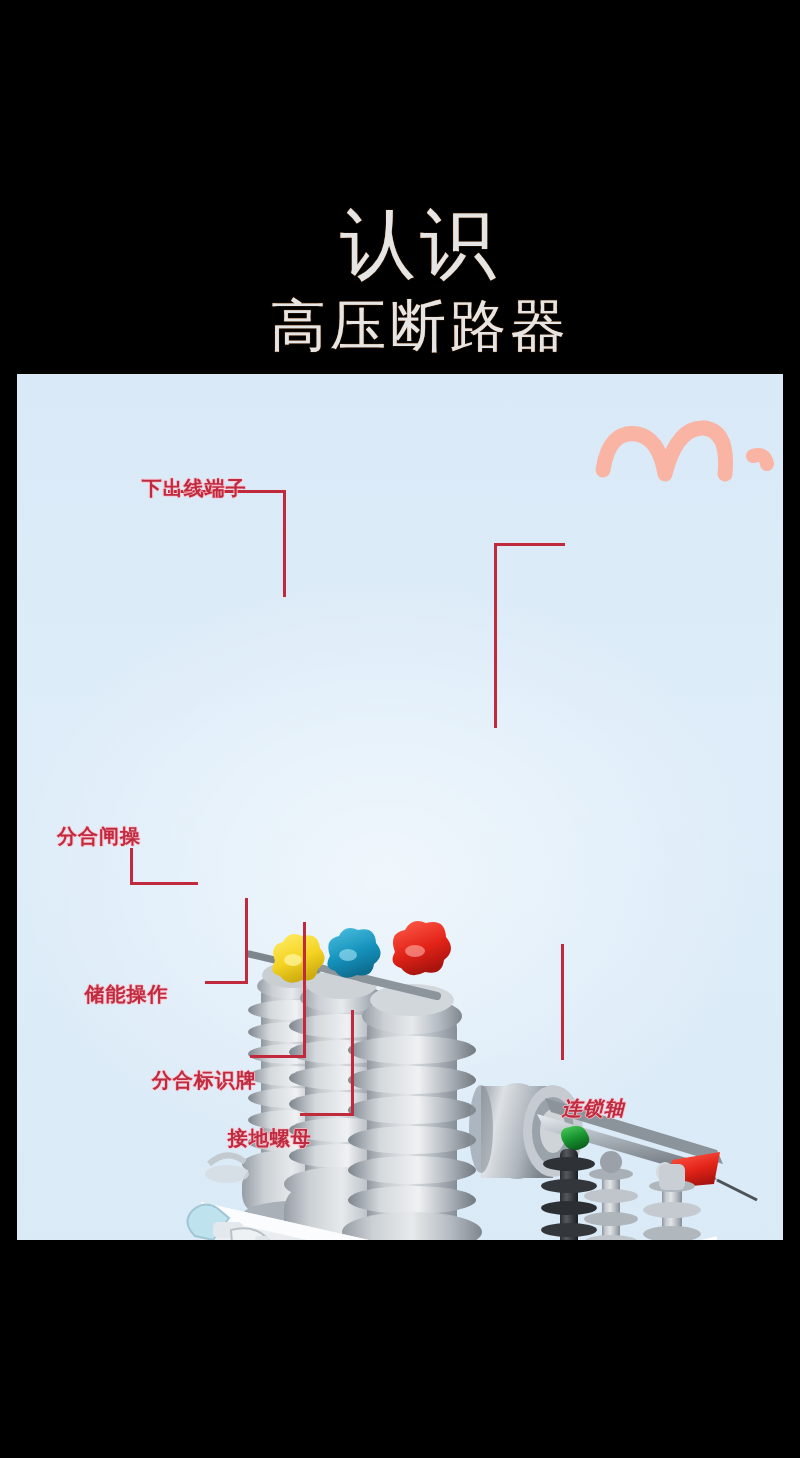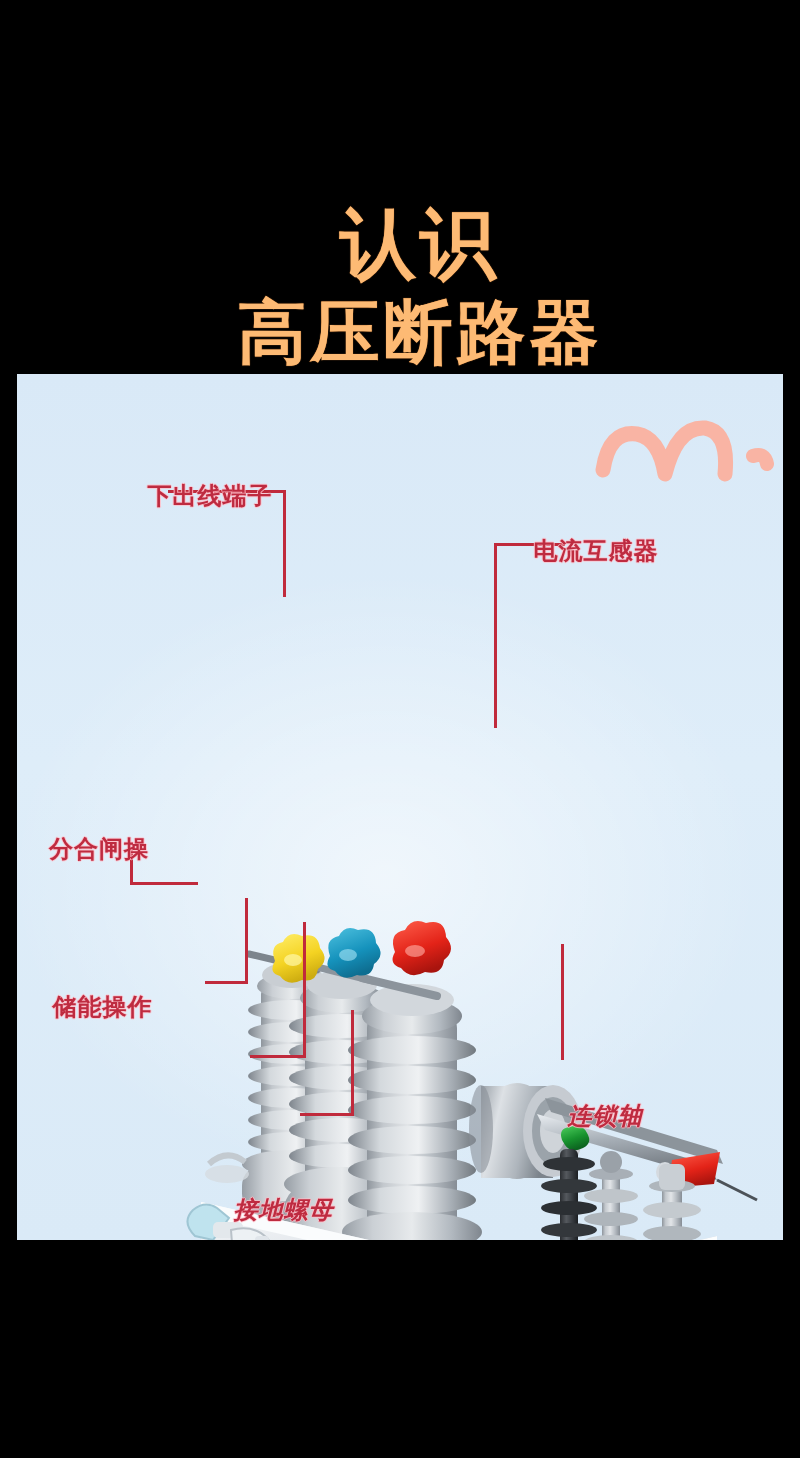--- a/index.html
+++ b/index.html
@@ -24,29 +24,29 @@
     position: absolute;
     left: 0;
     top: 206px;
     width: 800px;
     text-align: center;
     z-index: 40;
     pointer-events: none;
   }
   .title-line {
     font-family: "DejaVu Sans", "Liberation Sans", sans-serif;
-    font-weight: 700;
-    color: #fdba74;
+    font-weight: 400;
+    color: #e5e5e5;
     letter-spacing: 4px;
     line-height: 1.0;
     text-shadow: 0 0 1px #F2903C;
     margin-left: 40px;
   }
   .title-line-1 { font-size: 76px; margin-bottom: 16px; }
-  .title-line-2 { font-size: 69px; }
+  .title-line-2 { font-size: 56px; }
 
   
   .panel {
     position: absolute;
     left: 17px;
     top: 374px;
     width: 766px;
     height: 866px;
     background: #DCEBF8;
     overflow: hidden;
@@ -71,21 +71,21 @@
 
   
   .device { position: absolute; left: 0; top: 0; width: 766px; height: 866px; }
 
   
   .callout {
     position: absolute;
     z-index: 35;
     font-family: "DejaVu Sans", "Liberation Sans", sans-serif;
     font-weight: 700;
-    font-size: 24px;
+    font-size: 20px;
     line-height: 1.28;
     color: #BE2B40;
     letter-spacing: 1px;
     white-space: pre;
     text-shadow:
        1px 0 0 rgba(255,190,200,0.85),
       -1px 0 0 rgba(255,190,200,0.85),
        0 1px 0 rgba(255,190,200,0.7),
        0 -1px 0 rgba(255,190,200,0.7);
   }
@@ -373,34 +373,34 @@
 
   <div class="leader h" style="left:300px; top:1113px; width:54px;"></div>
   <div class="leader v" style="left:351px; top:1010px; height:106px;"></div>
 
   <div class="leader v" style="left:561px; top:944px; height:116px;"></div>
 
   <div class="callout" style="left:110px; top:450px;">
     <span>下出线端子</span>
   </div>
 
-  <div class="callout" style="left:496px; top:505px;">
-    <span>电流互感器</span>
-  </div>
 
   <div class="callout right" style="left:0px; top:773px; width:198px;">
     <div>分合闸操</div>
   </div>
 
-  <div class="callout right" style="left:0px; top:931px; width:205px;">
+  <div class="callout right" style="left:0px; top:931px; width:205px;padding-left:24px;">
     <div>储能操作</div>
   </div>
 
-
-  <div class="callout" style="left:196px; top:1164px;font-style:italic;">
+  <div class="callout" style="left:120px; top:1042px;">
+    <span>分合标识牌</span>
+  </div>
+
+  <div class="callout" style="left:196px; top:1100px;">
     <span>接地螺母</span>
   </div>
 
   <div class="callout" style="left:530px; top:1070px;font-style:italic;">
     <span>连锁轴</span>
   </div>
 
 </div>
 
 </body></html>

